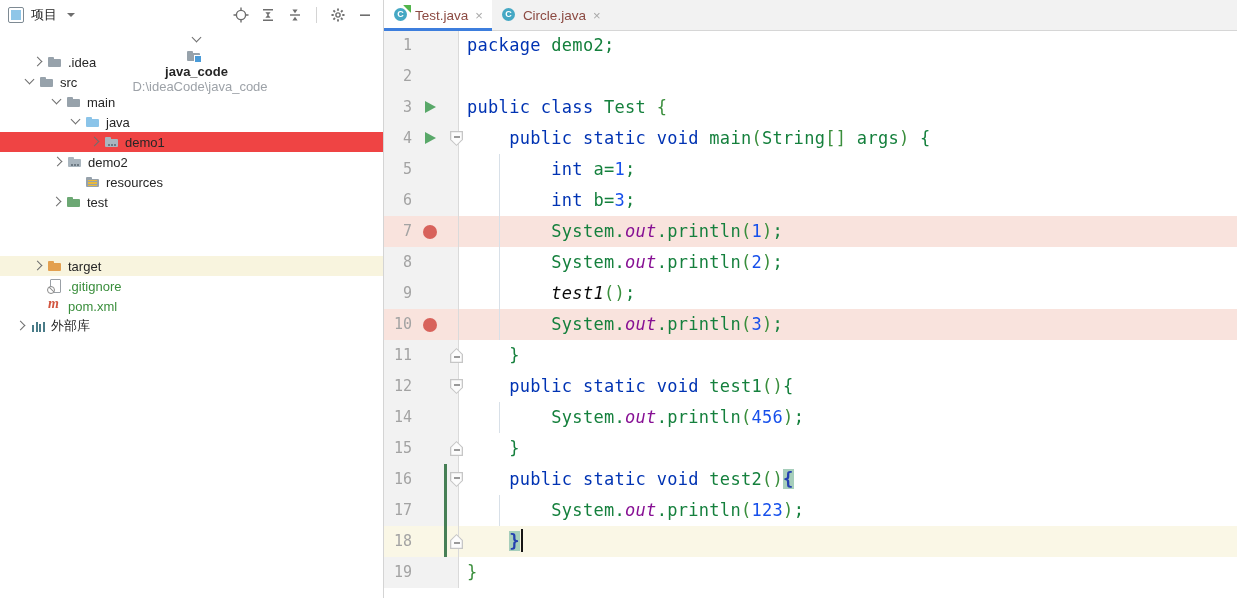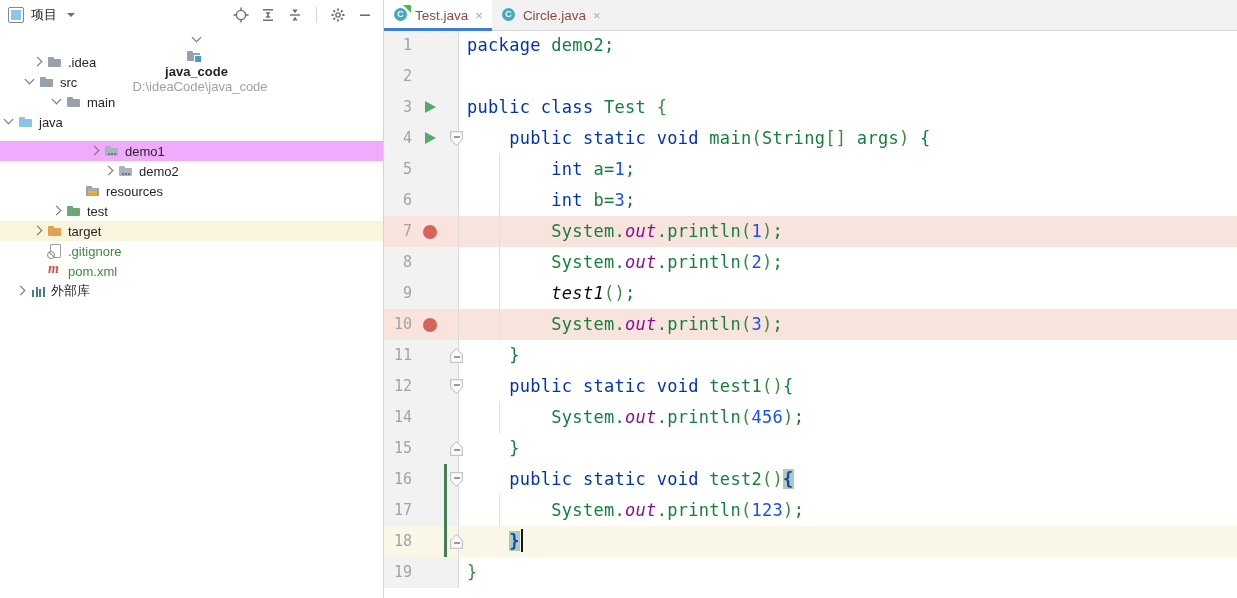--- a/index.html
+++ b/index.html
@@ -15,21 +15,21 @@
   .panel-title{font-size:13px;color:#1f1f1f;}
   .dd-arrow{width:0;height:0;border-left:4px solid transparent;border-right:4px solid transparent;
             border-top:4.5px solid #6E6E6E;margin-left:10px;}
   .hdr-icons{margin-left:auto;display:flex;align-items:center;gap:11px;}
   .hdr-icons svg{display:block;}
   .hdr-divider{width:1px;height:16px;background:#D4D4D4;margin:0 2px;}
 
   
   .tree{position:absolute;top:32px;left:0;right:0;}
   .tree-row{height:20px;display:flex;align-items:center;font-size:13px;color:#262626;cursor:default;}
-  .tree-row.sel{background:#f0abfc;margin-top:9px;}
+  .tree-row.sel{background:#ef4444;}
   .tree-row.excluded{background:#F8F4DE;}
   .tree-row .lbl{white-space:nowrap;}
   .tree-row .lbl.green{color:#3A8E3C;}
   .tree-row .lbl.bold{font-weight:bold;}
   .tree-row .path{color:#9DA2A8;margin-left:7px;white-space:nowrap;}
   .chev{width:18px;height:16px;position:relative;flex:none;}
   .chev::before{content:'';position:absolute;left:5px;top:4px;width:6px;height:6px;
                 border-right:1.6px solid #6E6E6E;border-bottom:1.6px solid #6E6E6E;}
   .chev.collapsed::before{transform:rotate(-45deg);}
   .chev.expanded::before{transform:rotate(45deg);left:5px;top:2px;}
@@ -170,38 +170,38 @@
           <span class="lbl">src</span>
         </div>
         <div class="tree-row" style="padding-left: 48px;">
           <span class="chev expanded"></span>
           <span class="ticon">
             <i class="fbody" style="background: rgb(151, 162, 171);"></i>
             <i class="ftab" style="background: rgb(151, 162, 171);"></i>
           </span>
           <span class="lbl">main</span>
         </div>
-        <div class="tree-row" style="">
+        <div class="tree-row" style="padding-left: 67px;">
           <span class="chev expanded"></span>
           <span class="ticon">
             <i class="fbody" style="background: rgb(139, 196, 233);"></i>
             <i class="ftab" style="background: rgb(139, 196, 233);"></i>
           </span>
           <span class="lbl">java</span>
         </div>
         <div class="tree-row sel" style="padding-left: 86px;">
           <span class="chev collapsed"></span>
           <span class="ticon">
             <i class="fbody" style="background: rgb(169, 181, 190);"></i>
             <i class="ftab" style="background: rgb(169, 181, 190);"></i>
             <i class="pdot"></i>
           </span>
           <span class="lbl">demo1</span>
         </div>
-        <div class="tree-row" style="padding-left: 100px;">
+        <div class="tree-row" style="padding-left: 49px;">
           <span class="chev collapsed"></span>
           <span class="ticon">
             <i class="fbody" style="background: rgb(169, 181, 190);"></i>
             <i class="ftab" style="background: rgb(169, 181, 190);"></i>
             <i class="pdot"></i>
           </span>
           <span class="lbl">demo2</span>
         </div>
         <div class="tree-row" style="padding-left: 67px;">
           <span class="chev none"></span>
@@ -215,21 +215,21 @@
           <span class="lbl">resources</span>
         </div>
         <div class="tree-row" style="padding-left: 48px;">
           <span class="chev collapsed"></span>
           <span class="ticon">
             <i class="fbody" style="background: rgb(108, 168, 116);"></i>
             <i class="ftab" style="background: rgb(108, 168, 116);"></i>
           </span>
           <span class="lbl">test</span>
         </div>
-        <div class="tree-row excluded" style="padding-left: 29px;">
+        <div class="tree-row excluded" style="padding-left: 29px; margin-top: 44px;">
           <span class="chev collapsed"></span>
           <span class="ticon">
             <i class="fbody" style="background: rgb(227, 160, 79);"></i>
             <i class="ftab" style="background: rgb(227, 160, 79);"></i>
           </span>
           <span class="lbl">target</span>
         </div>
         <div class="tree-row" style="padding-left: 29px;">
           <span class="chev none"></span>
           <span class="ticon">

